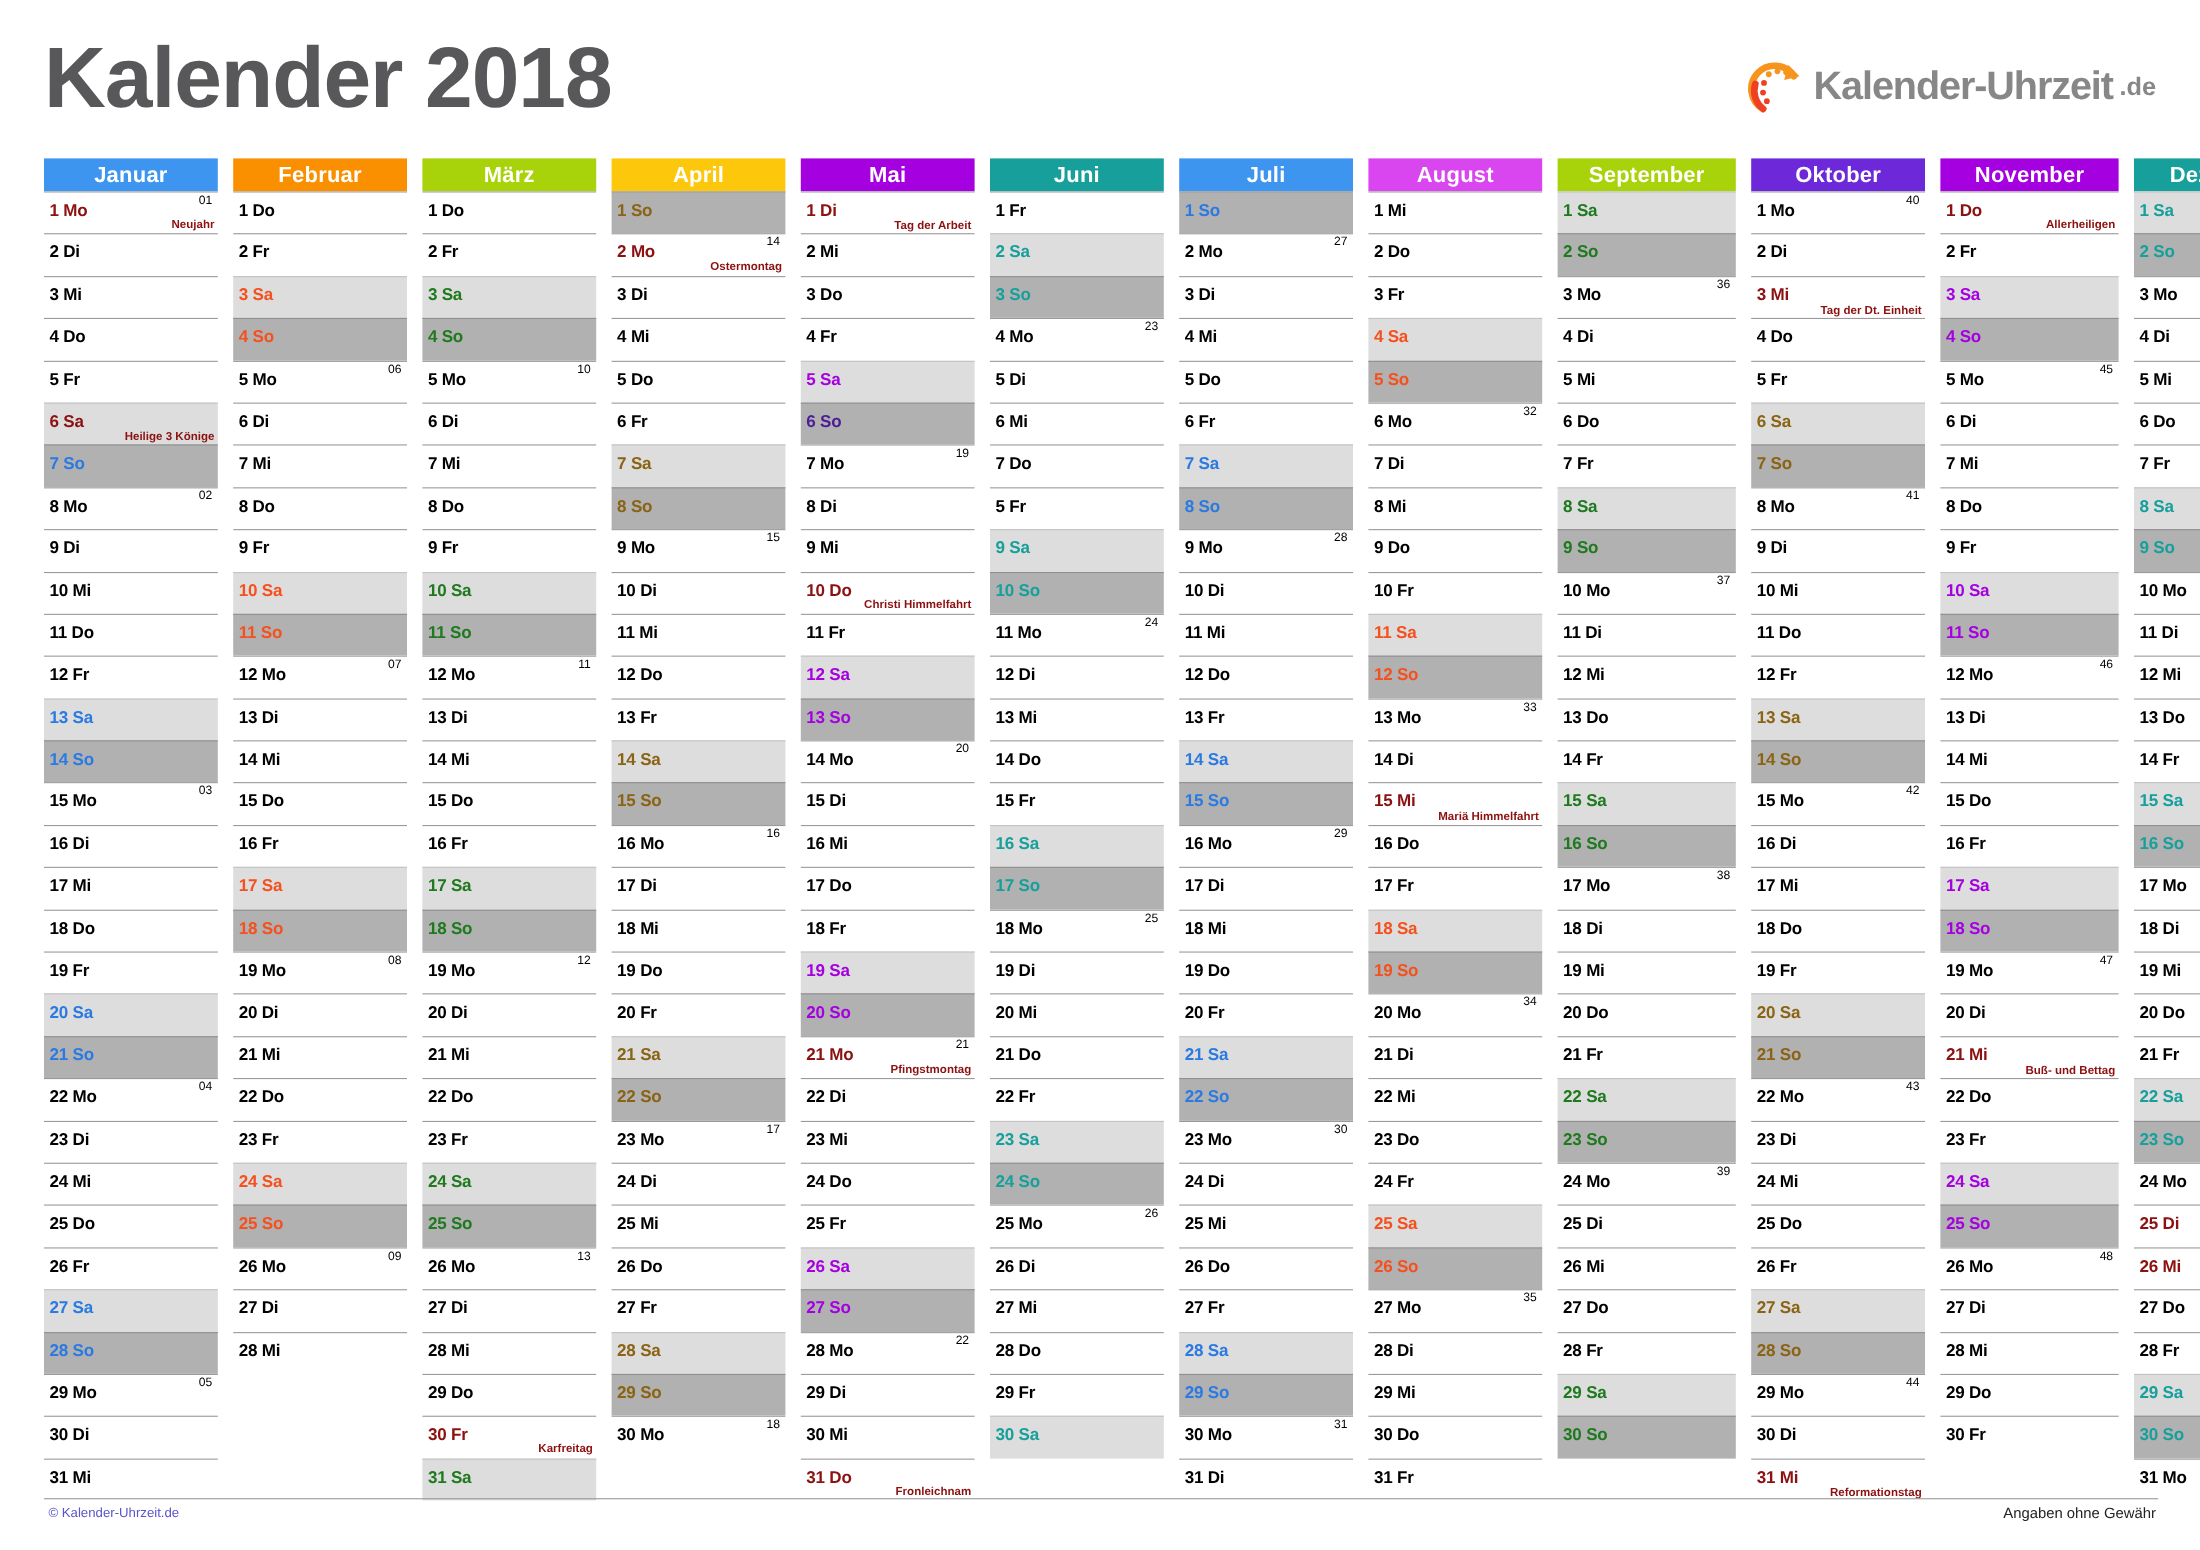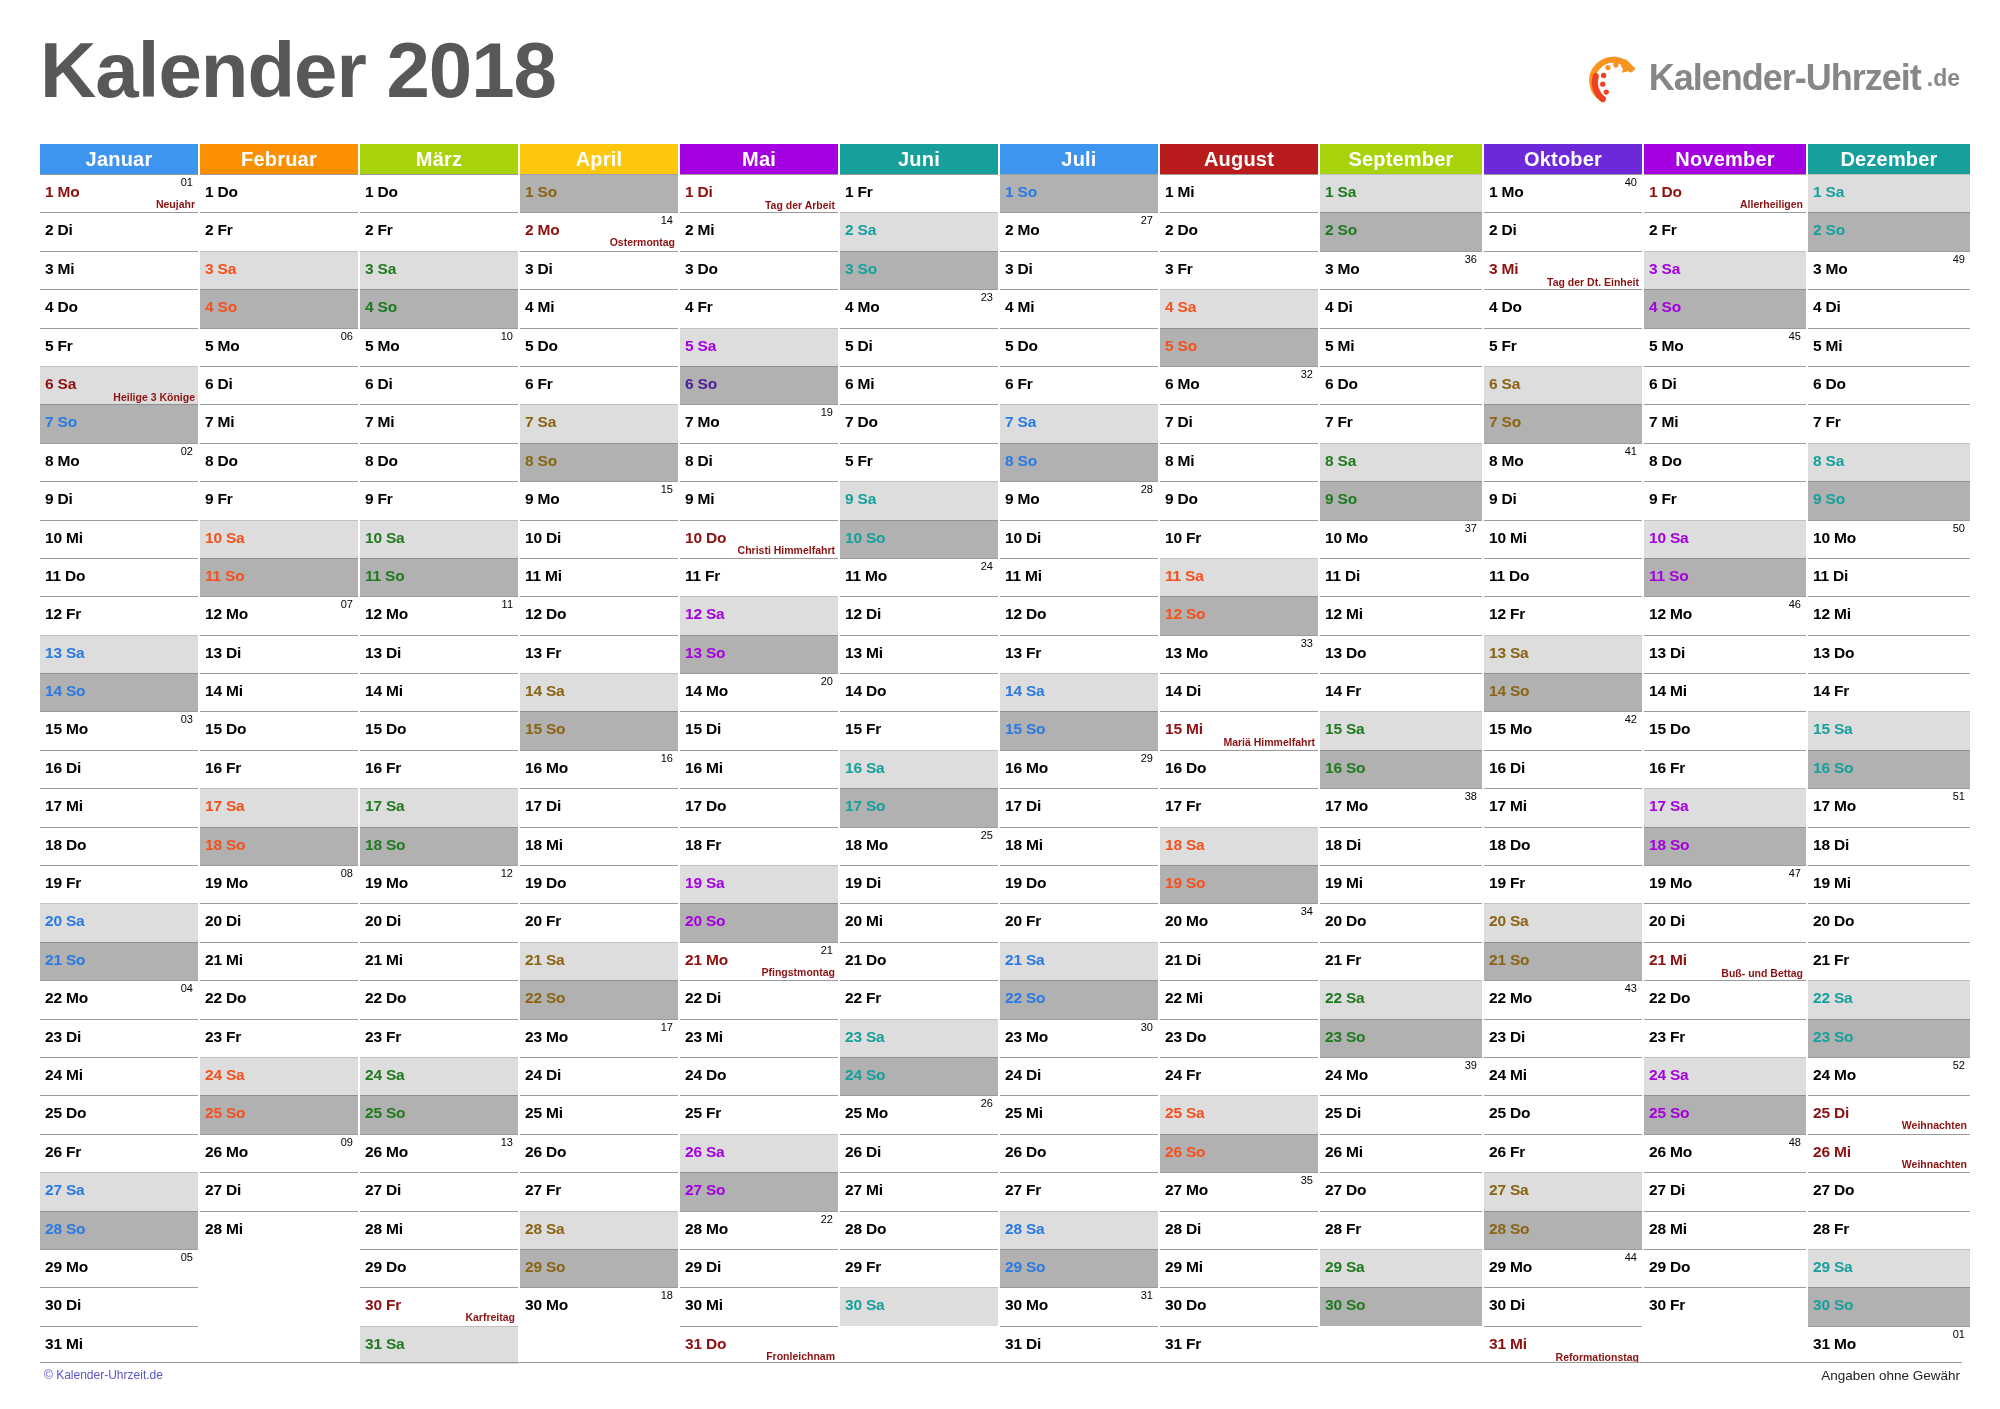--- a/index.html
+++ b/index.html
@@ -55,21 +55,21 @@
     font-weight: bold;
     color: #878787;
   }
 
   
   .cal {
     position: absolute;
     left: 40px; top: 144px;
     width: 1922px;
     display: flex;
-    gap: 2px;
+    gap: 14px;
   }
   .month {
     width: 158px;
     flex: 0 0 158px;
   }
   .mhead {
     height: 30px;
     line-height: 30px;
     text-align: center;
     color: #ffffff;
@@ -879,21 +879,21 @@
           <div class="day">
             <div class="dnum">30 Mo</div>
             <div class="wk">31</div>
           </div>
           <div class="day">
             <div class="dnum">31 Di</div>
           </div>
         </div>
       </div>
       <div class="month">
-        <div class="mhead" style="background: #b91c1c;">August</div>
+        <div class="mhead" style="background: #d946ef;">August</div>
         <div class="days">
           <div class="day">
             <div class="dnum">1 Mi</div>
           </div>
           <div class="day">
             <div class="dnum">2 Do</div>
           </div>
           <div class="day">
             <div class="dnum">3 Fr</div>
           </div>

